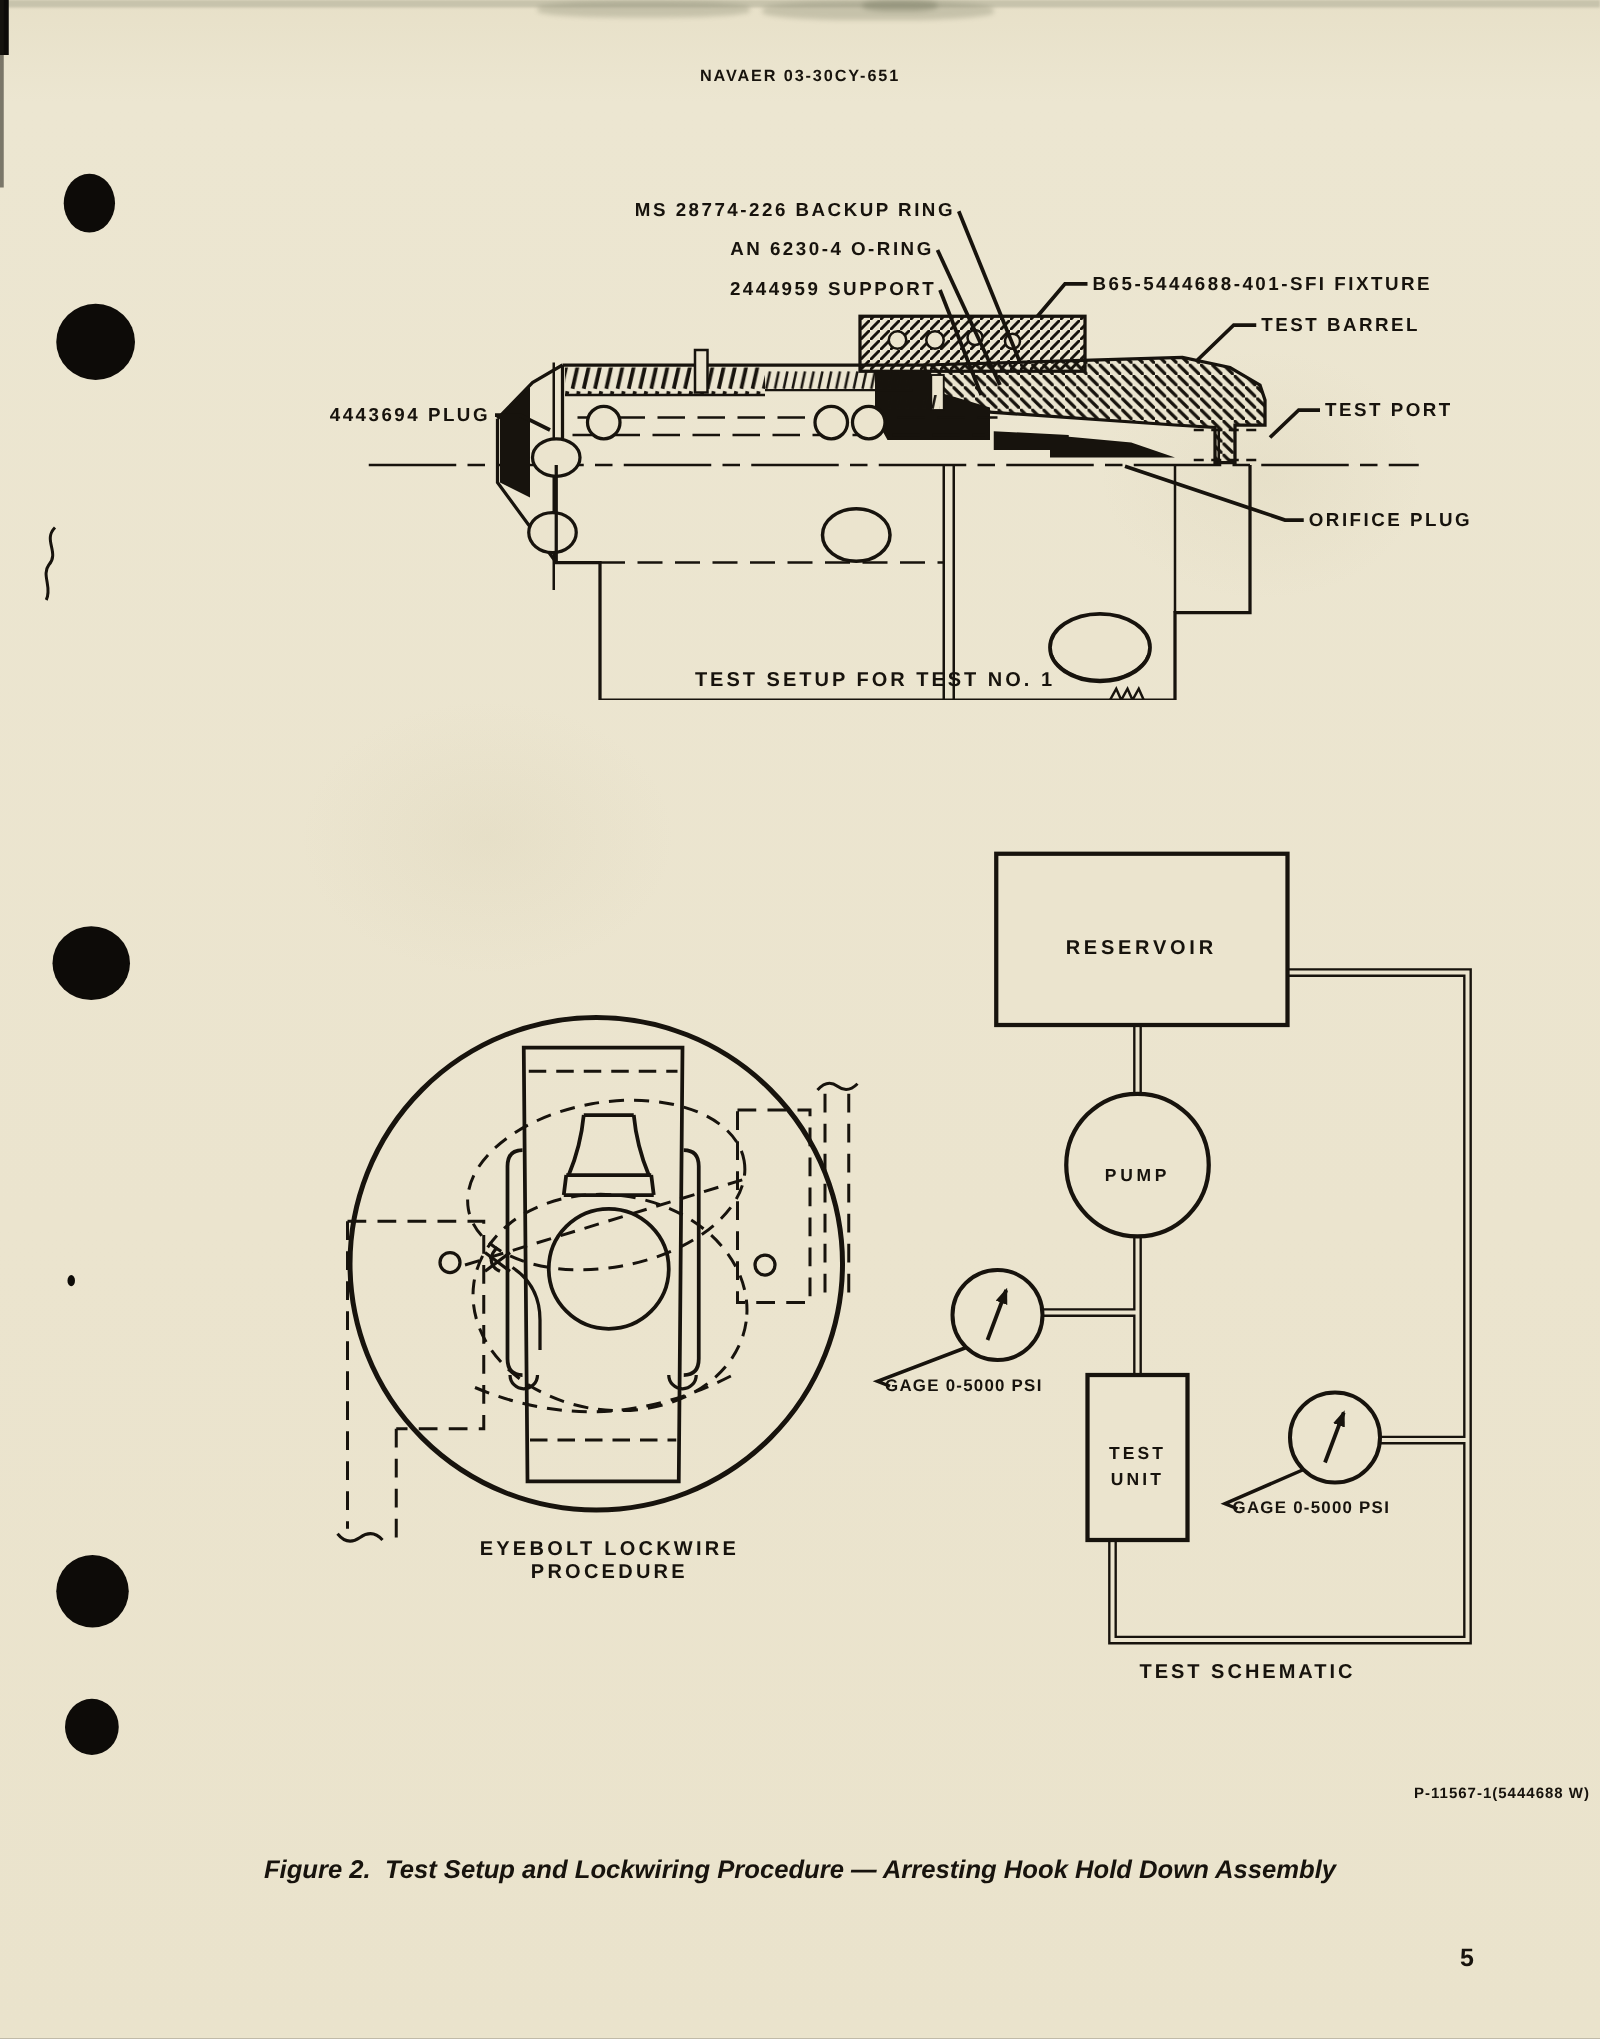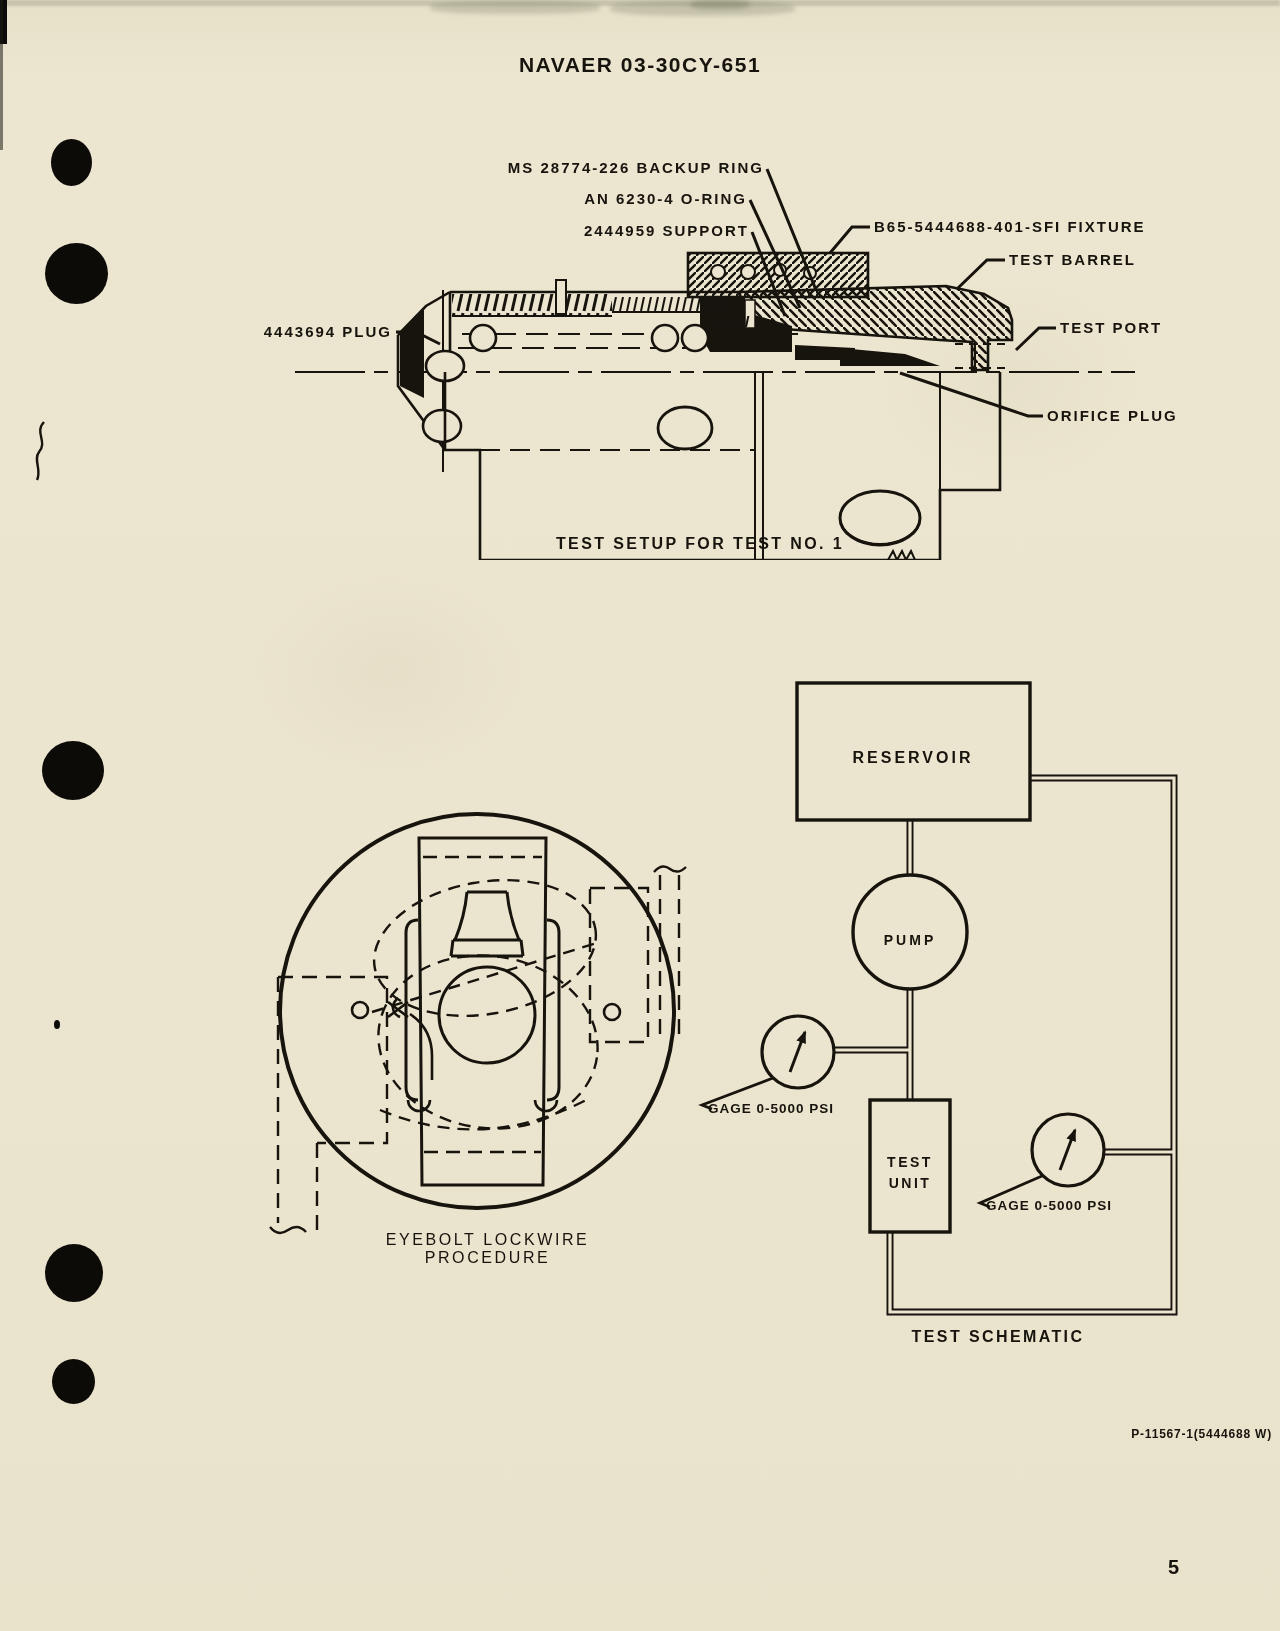--- a/index.html
+++ b/index.html
@@ -2,25 +2,25 @@
 <html><head>
 <meta charset="utf-8">
 <style>
   html,body{margin:0;padding:0;background:#8a857a;}
   .page{
     position:relative;width:1280px;height:1631px;overflow:hidden;
     background:linear-gradient(180deg,#e7e0c8 0%,#ece6d1 5%,#ebe4ce 60%,#eae3cc 100%);
     font-family:"Liberation Sans",sans-serif;color:#17130d;
   }
   .abs{position:absolute;}
-  .header{top:53px;left:0;right:0;text-align:center;font-size:21px;letter-spacing:1.5px;font-weight:bold;}
+  .header{top:53px;left:0;right:0;text-align:center;font-size:13px;letter-spacing:1.5px;font-weight:bold;}
   .fig-caption{top:1484px;left:0;right:0;text-align:center;font-size:20.5px;font-weight:bold;font-style:italic;white-space:pre;}
   .page-num{top:1556px;left:1168px;font-size:20px;font-weight:bold;}
   .part-num{top:1427px;left:1102px;width:170px;text-align:right;font-size:12px;font-weight:bold;letter-spacing:0.8px;}
-  .sub-caption{font-weight:normal;font-size:16px;letter-spacing:2.6px;text-align:center;}
+  .sub-caption{font-weight:bold;font-size:16px;letter-spacing:2.6px;text-align:center;}
   .binder-dot{background:#0d0b08;border-radius:50%;}
   .edge-strip{top:0;left:0;width:7px;height:44px;background:#0d0b08;}
   .edge-strip2{top:0;left:0;width:3px;height:150px;background:rgba(30,28,20,0.55);}
   .smudge{filter:blur(2px);opacity:0.3;background:#7a7c64;border-radius:40%;}
   .topband{top:0;left:0;width:1280px;height:6px;background:rgba(105,108,86,0.25);filter:blur(1px);}
   .stain{border-radius:50%;opacity:0.10;background:radial-gradient(closest-side,#b9ae86,transparent);}
   svg text{font-family:"Liberation Sans",sans-serif;font-weight:bold;fill:#17130d;}
   svg{display:block;}
 </style>
 </head>
@@ -243,15 +243,16 @@
     <text x="223" y="113" text-anchor="middle" font-size="16" letter-spacing="3">RESERVOIR</text>
     <text x="220" y="295" text-anchor="middle" font-size="14" letter-spacing="3">PUMP</text>
     <text x="220" y="517" text-anchor="middle" font-size="14" letter-spacing="2.5">TEST</text>
     <text x="220" y="538" text-anchor="middle" font-size="14" letter-spacing="2.5">UNIT</text>
     <text x="18" y="463" font-size="13.5" letter-spacing="1">GAGE 0-5000 PSI</text>
     <text x="296" y="560" font-size="13.5" letter-spacing="1">GAGE 0-5000 PSI</text>
     <text x="308" y="692" text-anchor="middle" font-size="16" letter-spacing="2.4">TEST SCHEMATIC</text>
   </svg>
 
   <div class="abs part-num">P-11567-1(5444688 W)</div>
+  <div class="abs fig-caption">Figure 2.  Test Setup and Lockwiring Procedure — Arresting Hook Hold Down Assembly</div>
   <div class="abs page-num">5</div>
 
 </div>
 
 </body></html>

